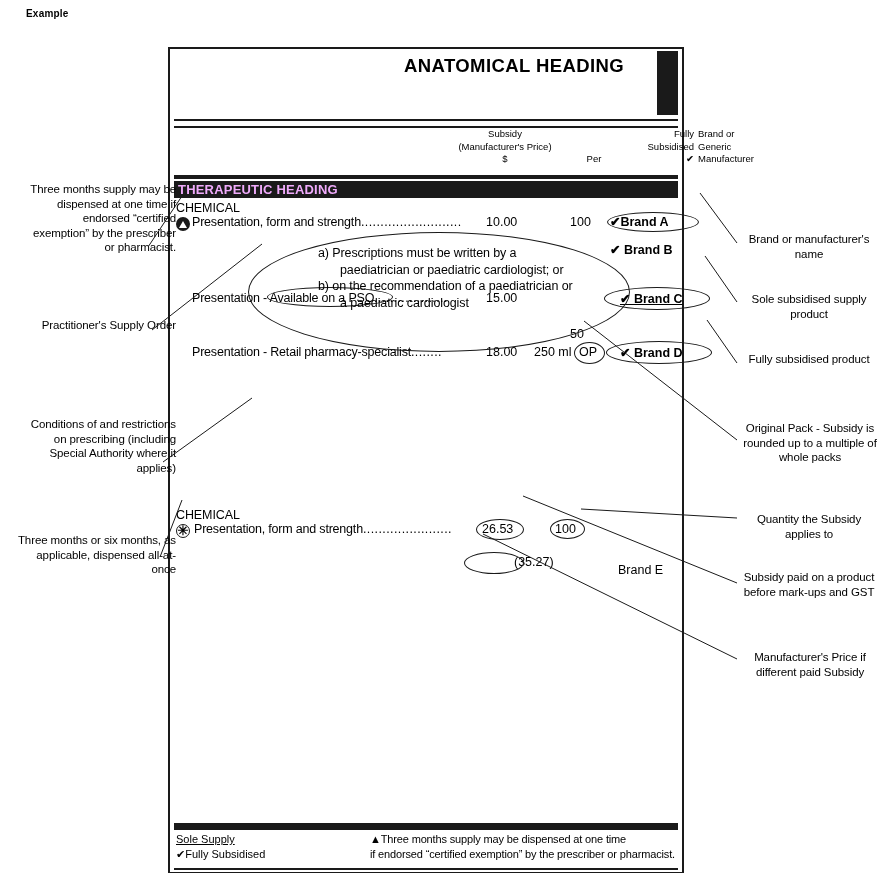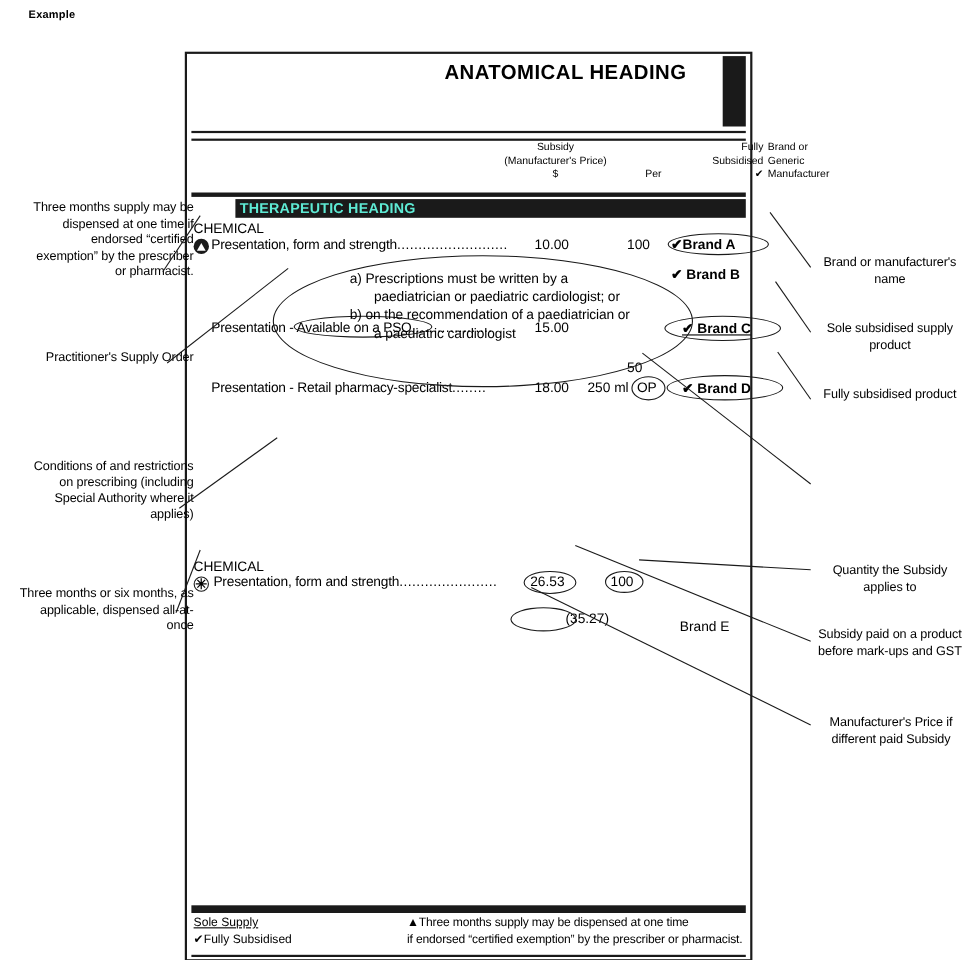--- a/index.html
+++ b/index.html
@@ -60,24 +60,24 @@
   .ch-brand{left:524px;top:0;width:110px;text-align:left;}
   .ch-tick{left:440px;top:25px;width:80px;text-align:right;}
 
   
   .bar-thin{
     position:absolute;left:4px;right:4px;top:126px;height:4px;background:#1a1a1a;
   }
   
   .therapeutic{
     position:absolute;left:4px;right:4px;top:132px;height:17px;
-    background:#1a1a1a;color:#5eead4;
+    background:#1a1a1a;color:#f0abfc;
     font-size:13px;font-weight:bold;letter-spacing:.2px;
     padding:0 4px;box-sizing:border-box;
-    display:flex;align-items:center;margin-left:40px;
+    display:flex;align-items:center;
   }
 
   
   .chem{
     position:absolute;font-size:12.5px;white-space:nowrap;letter-spacing:-.1px;
   }
   .pres{
     position:absolute;font-size:12.5px;white-space:nowrap;letter-spacing:-.2px;
   }
   .price{position:absolute;font-size:12.5px;white-space:nowrap;}
@@ -253,20 +253,21 @@
   </div>
 
   <div class="anno anno-left" style="left:24px;top:182px;width:152px;">Three months supply may be dispensed at one time if endorsed “certified exemption” by the prescriber or pharmacist.</div>
   <div class="anno anno-left" style="left:24px;top:318px;width:152px;">Practitioner's Supply Order</div>
   <div class="anno anno-left" style="left:16px;top:417px;width:160px;">Conditions of and restrictions on prescribing (including Special Authority where it applies)</div>
   <div class="anno anno-left" style="left:16px;top:533px;width:160px;">Three months or six months, as applicable, dispensed all-at-once</div>
 
   <div class="anno anno-right" style="left:741px;top:232px;width:136px;">Brand or manufacturer's name</div>
   <div class="anno anno-right" style="left:741px;top:292px;width:136px;">Sole subsidised supply product</div>
   <div class="anno anno-right" style="left:741px;top:352px;width:136px;">Fully subsidised product</div>
+  <div class="anno anno-right" style="left:741px;top:421px;width:138px;">Original Pack - Subsidy is rounded up to a multiple of whole packs</div>
   <div class="anno anno-right" style="left:741px;top:512px;width:136px;">Quantity the Subsidy applies to</div>
   <div class="anno anno-right" style="left:741px;top:570px;width:136px;">Subsidy paid on a product before mark-ups and GST</div>
   <div class="anno anno-right" style="left:741px;top:650px;width:138px;">Manufacturer's Price if different paid Subsidy</div>
 
   <svg class="leaders" viewBox="0 0 881 873" xmlns="http://www.w3.org/2000/svg">
     <g stroke="#1a1a1a" stroke-width="1" fill="none">
 
       <line x1="148" y1="247" x2="182" y2="196"></line>
 
       <line x1="152" y1="330" x2="262" y2="244"></line>

